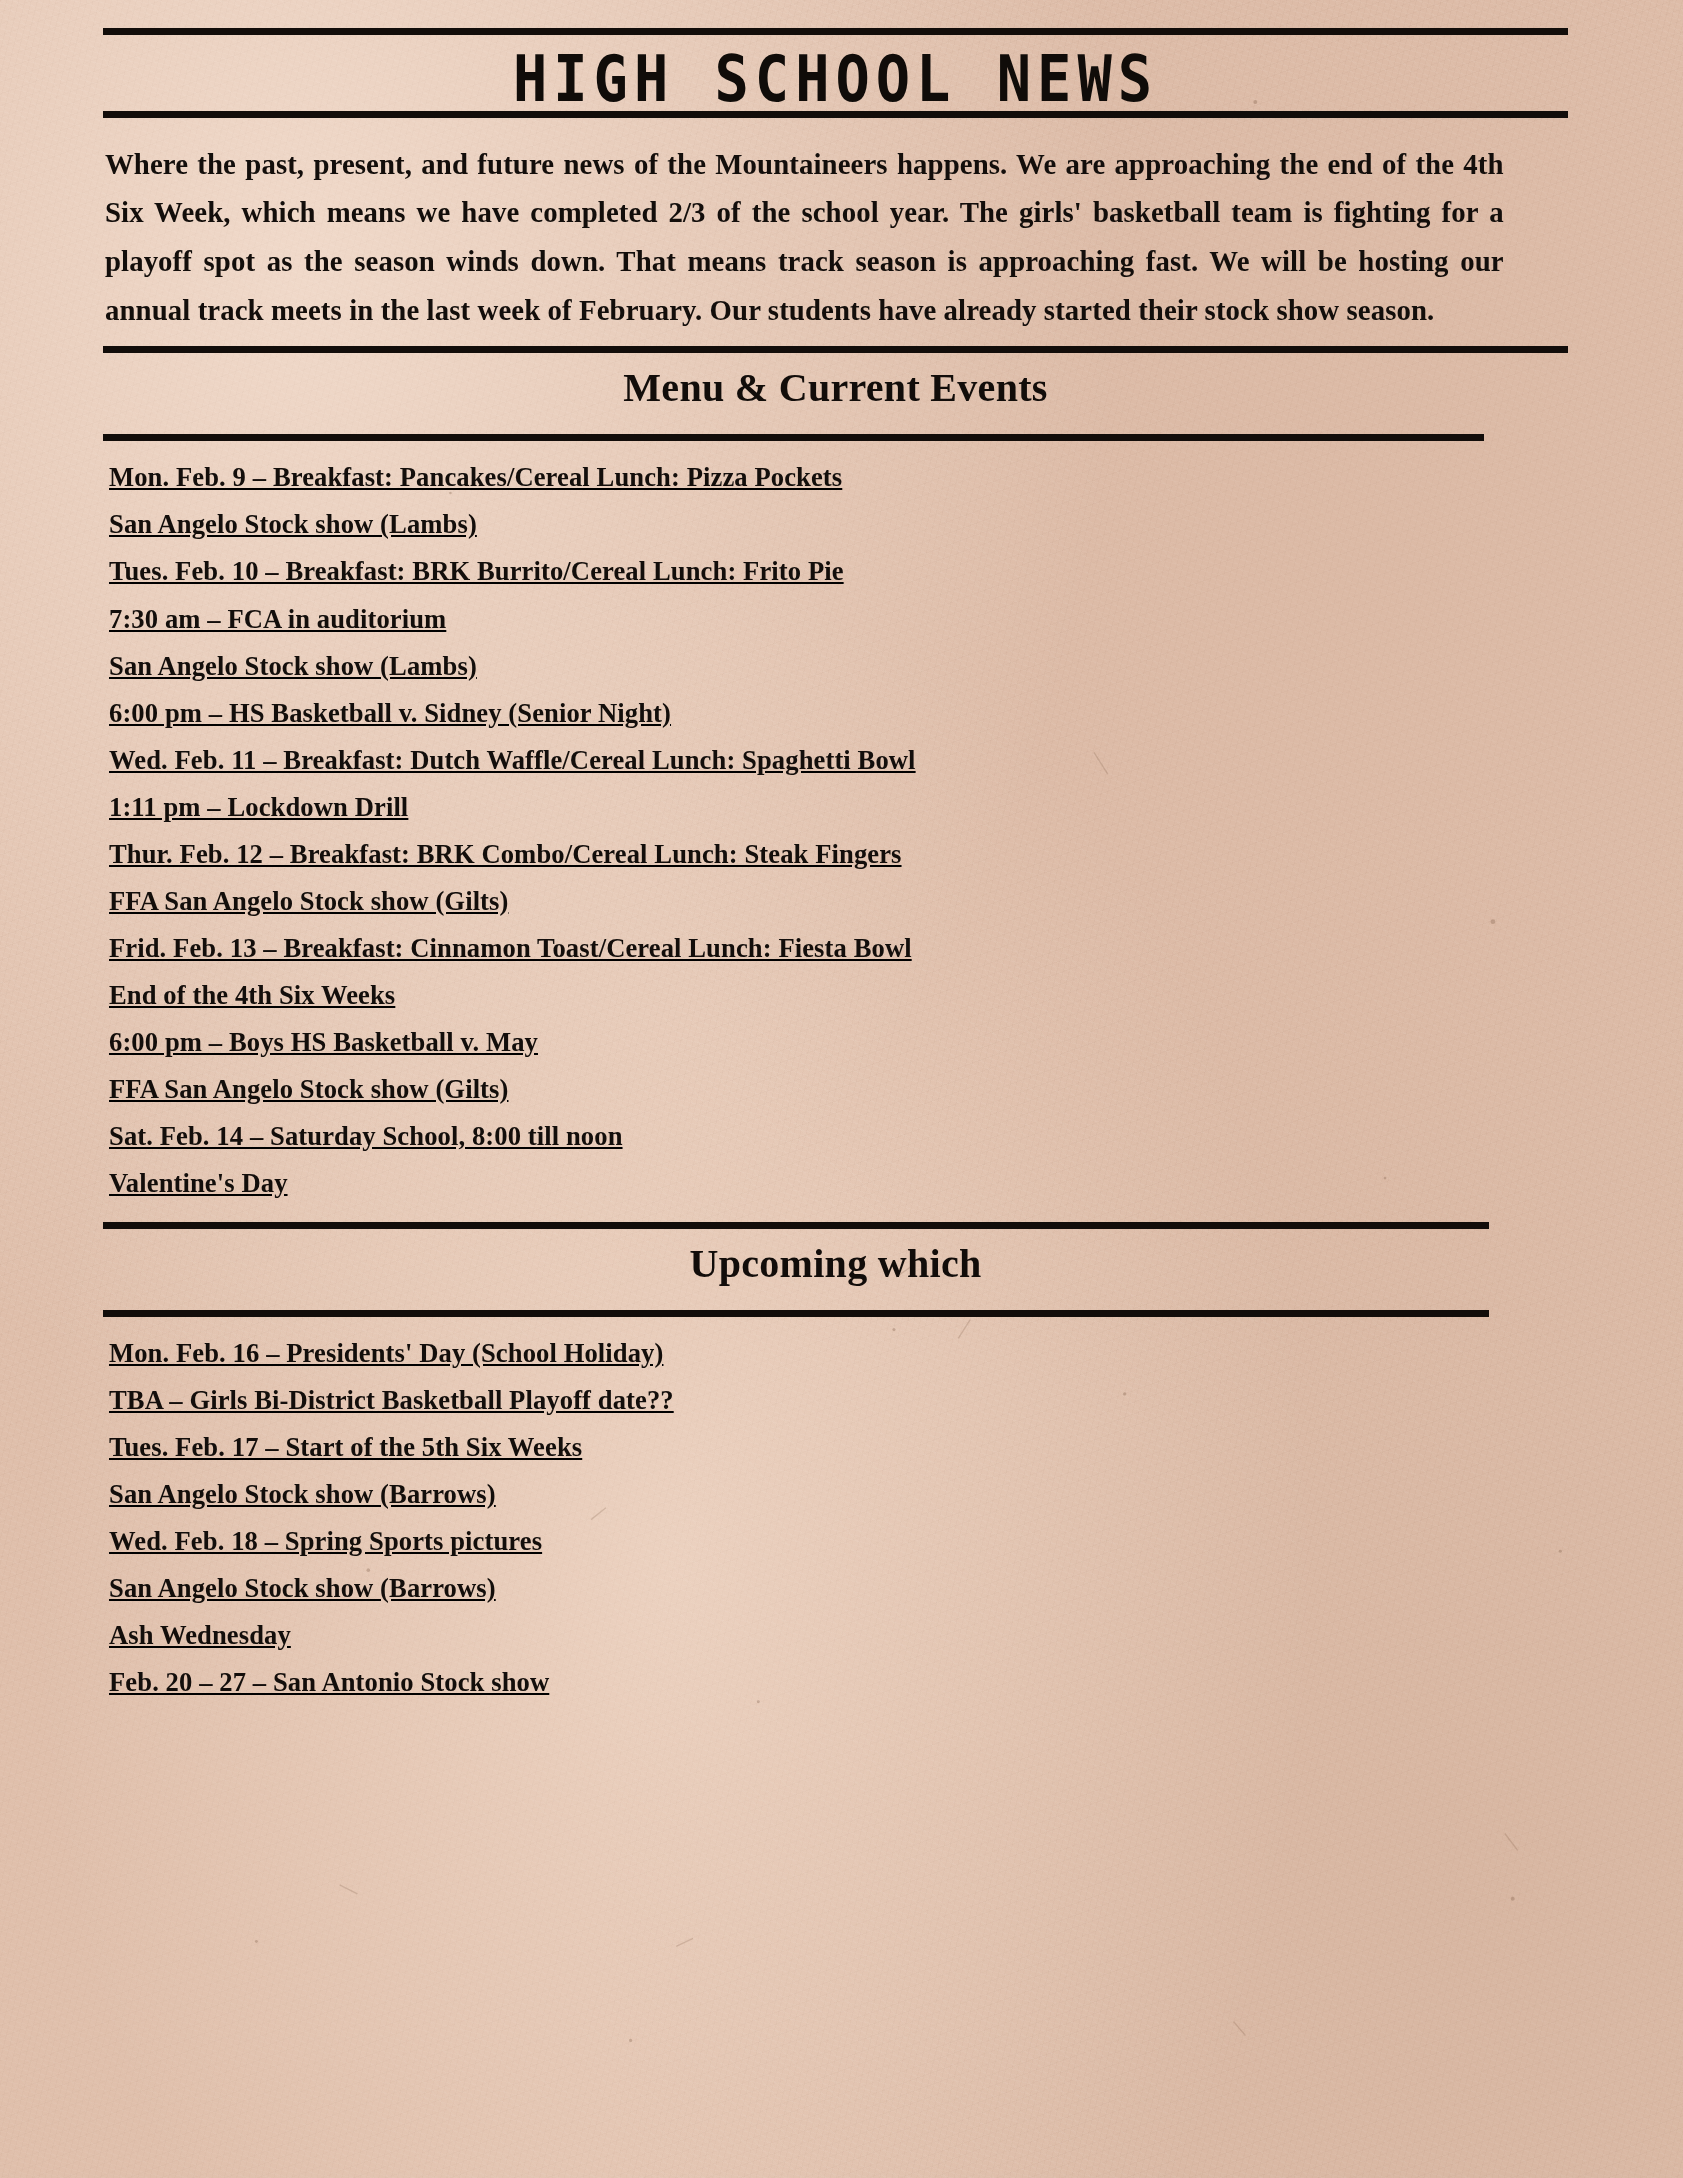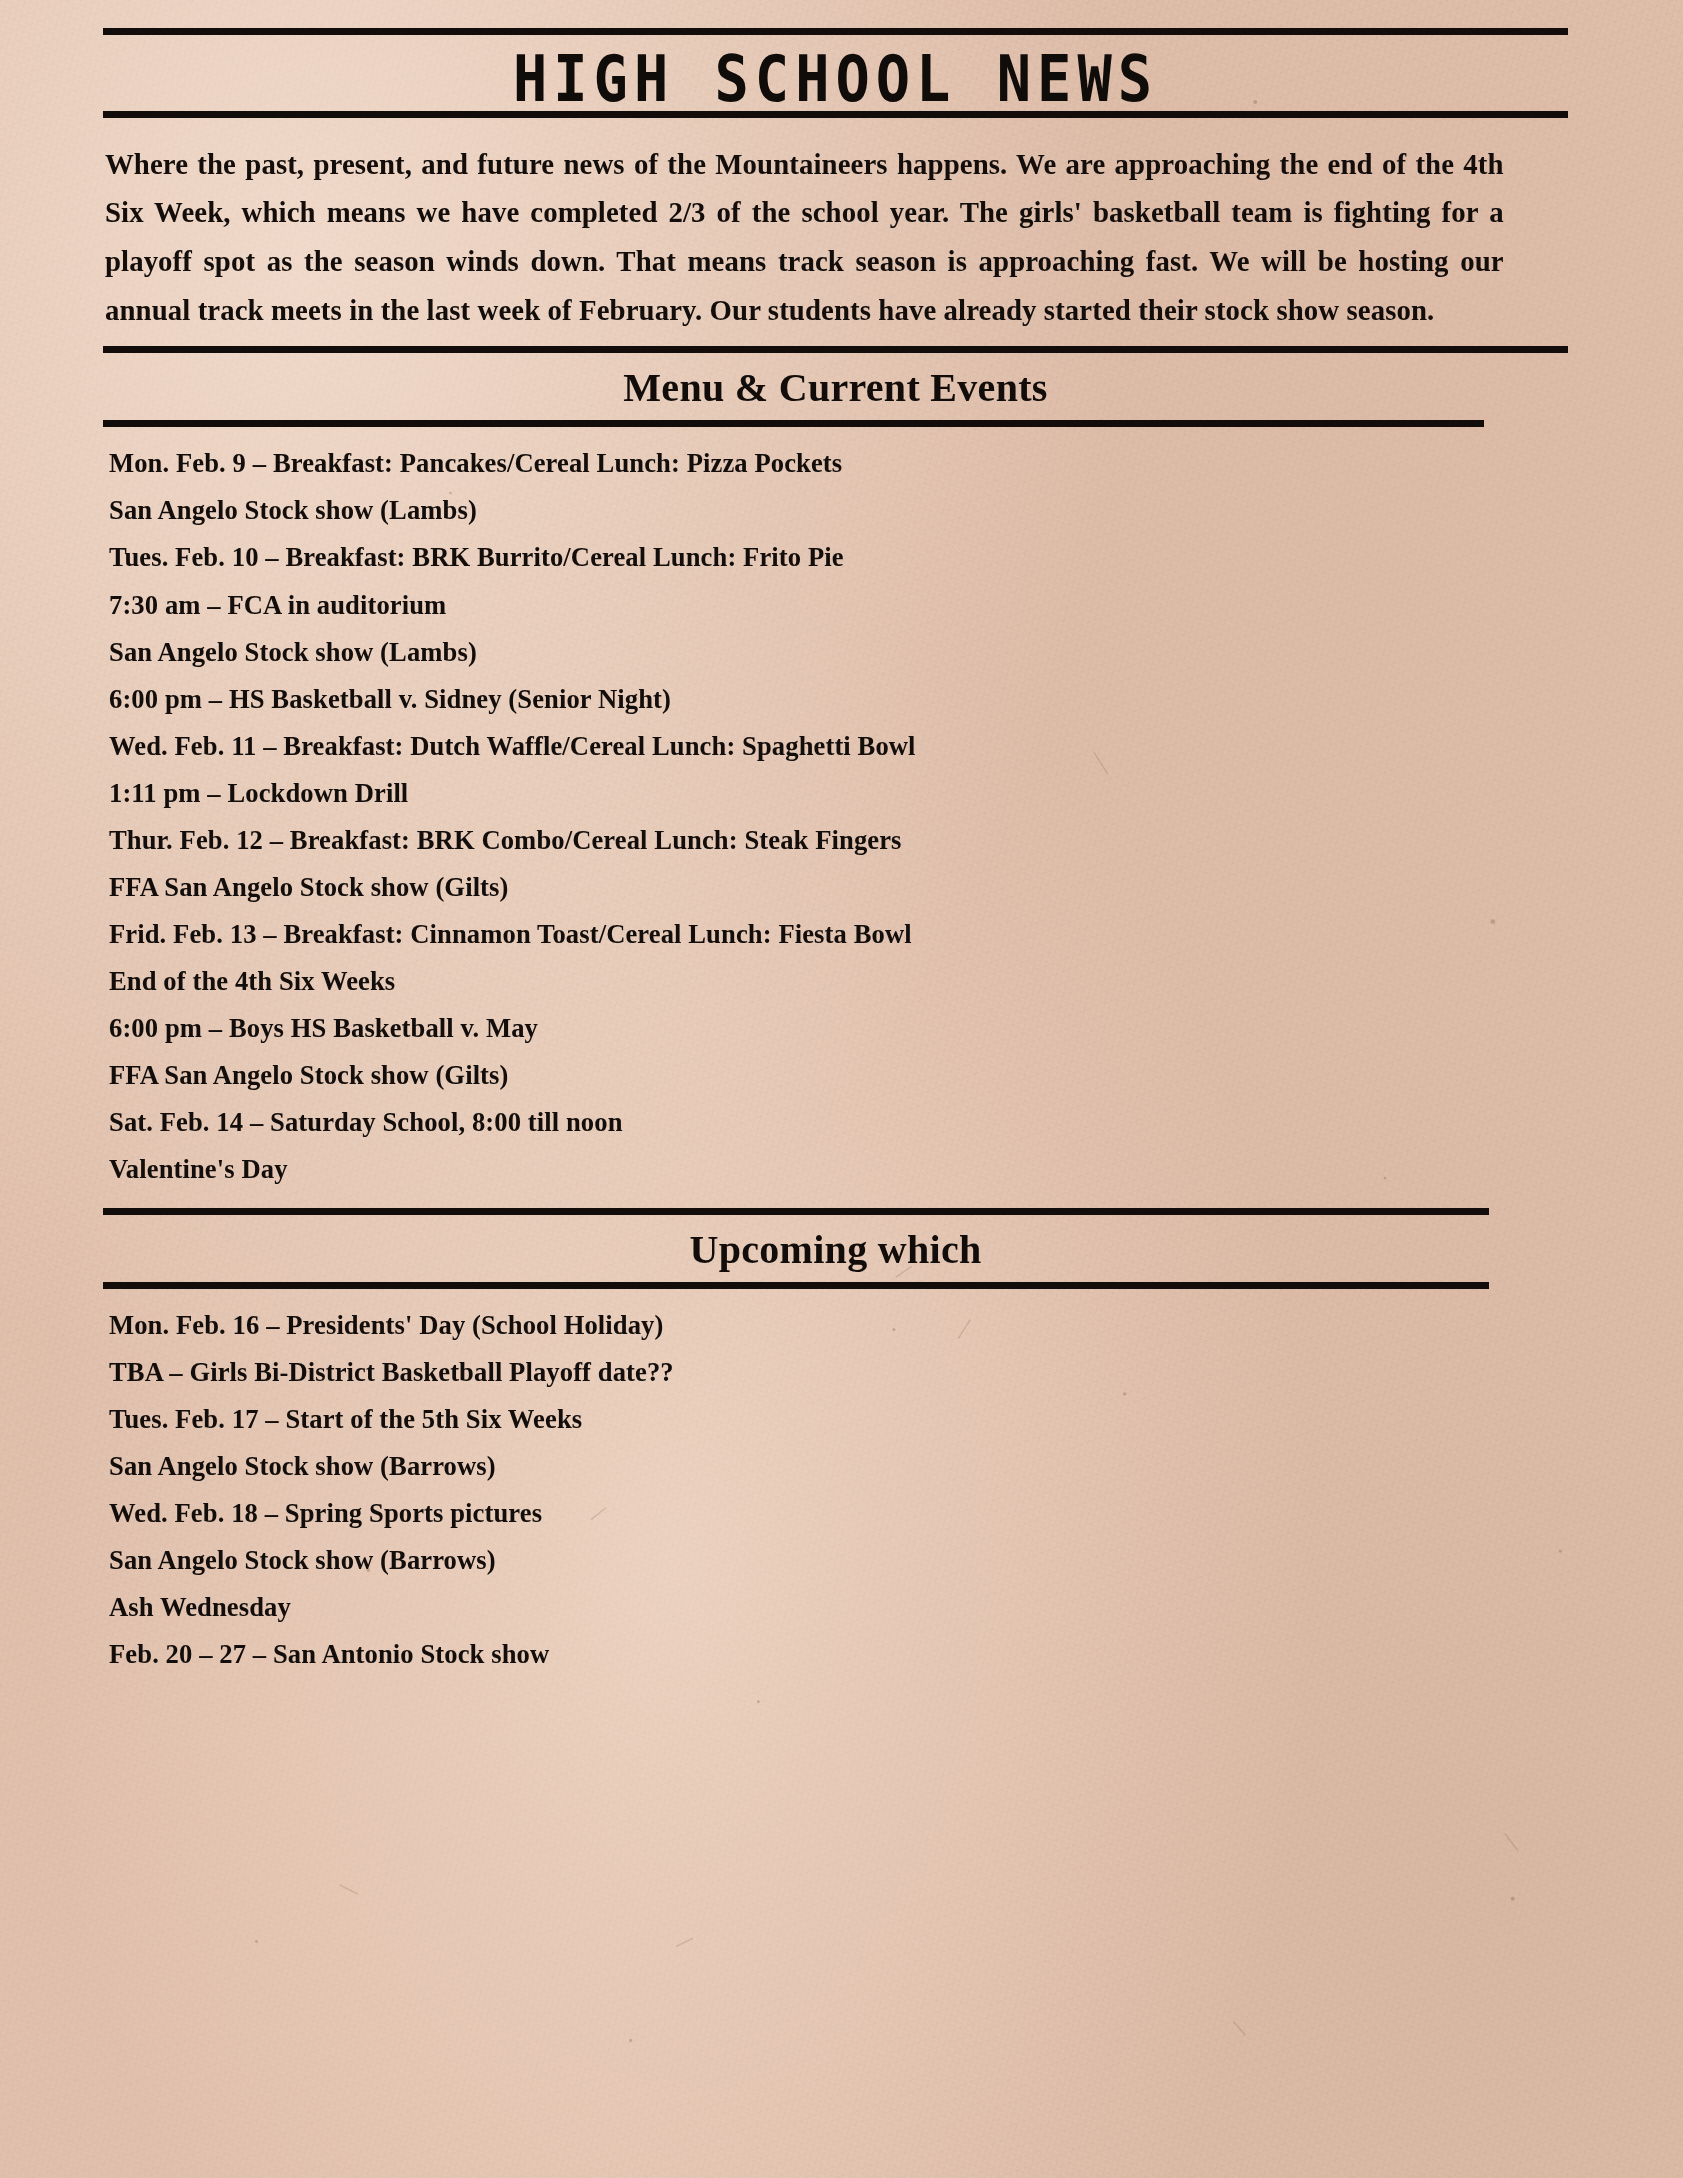--- a/index.html
+++ b/index.html
@@ -95,29 +95,30 @@
   }
 
   
   .section-head {
     text-align: center;
     font-family: "Liberation Serif", serif;
     font-weight: 700;
     font-size: 40px;
     line-height: 1.28;
     color: #120d0a;
-    padding: 9px 0 7px 0;
+    padding: 9px 0 21px 0;
     letter-spacing: 0.3px;
   }
 
   
   .event-list {
     list-style: none;
     margin: 0;
     padding: 12px 0 0 6px;
+    text-decoration: underline;
   }
   .event-list li {
     font-family: "Liberation Serif", serif;
     font-weight: 700;
     font-size: 28px;
     line-height: 1.68;
     color: #130e0b;
     white-space: nowrap;
     transform: scaleX(0.95);
     transform-origin: left center;

